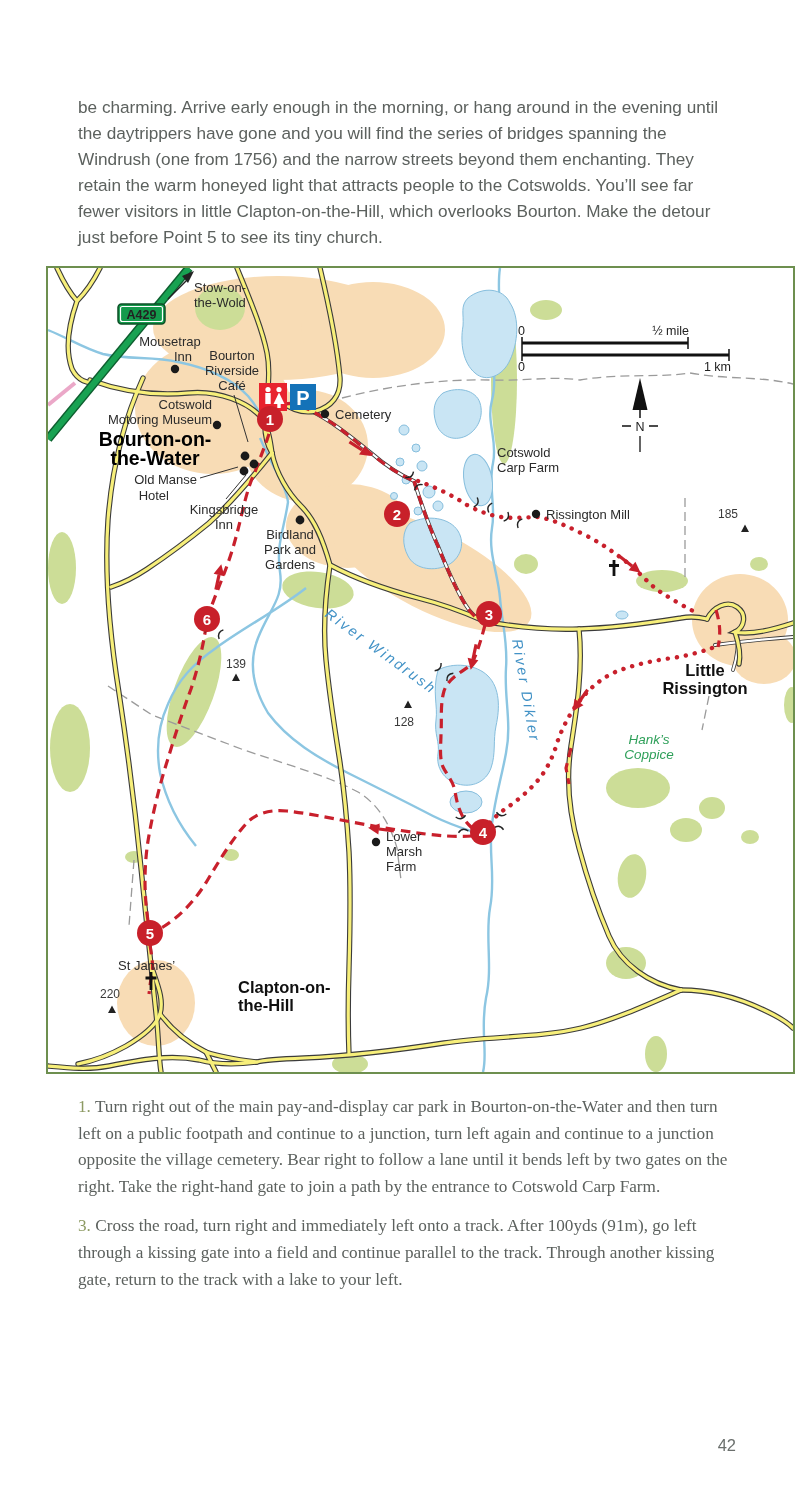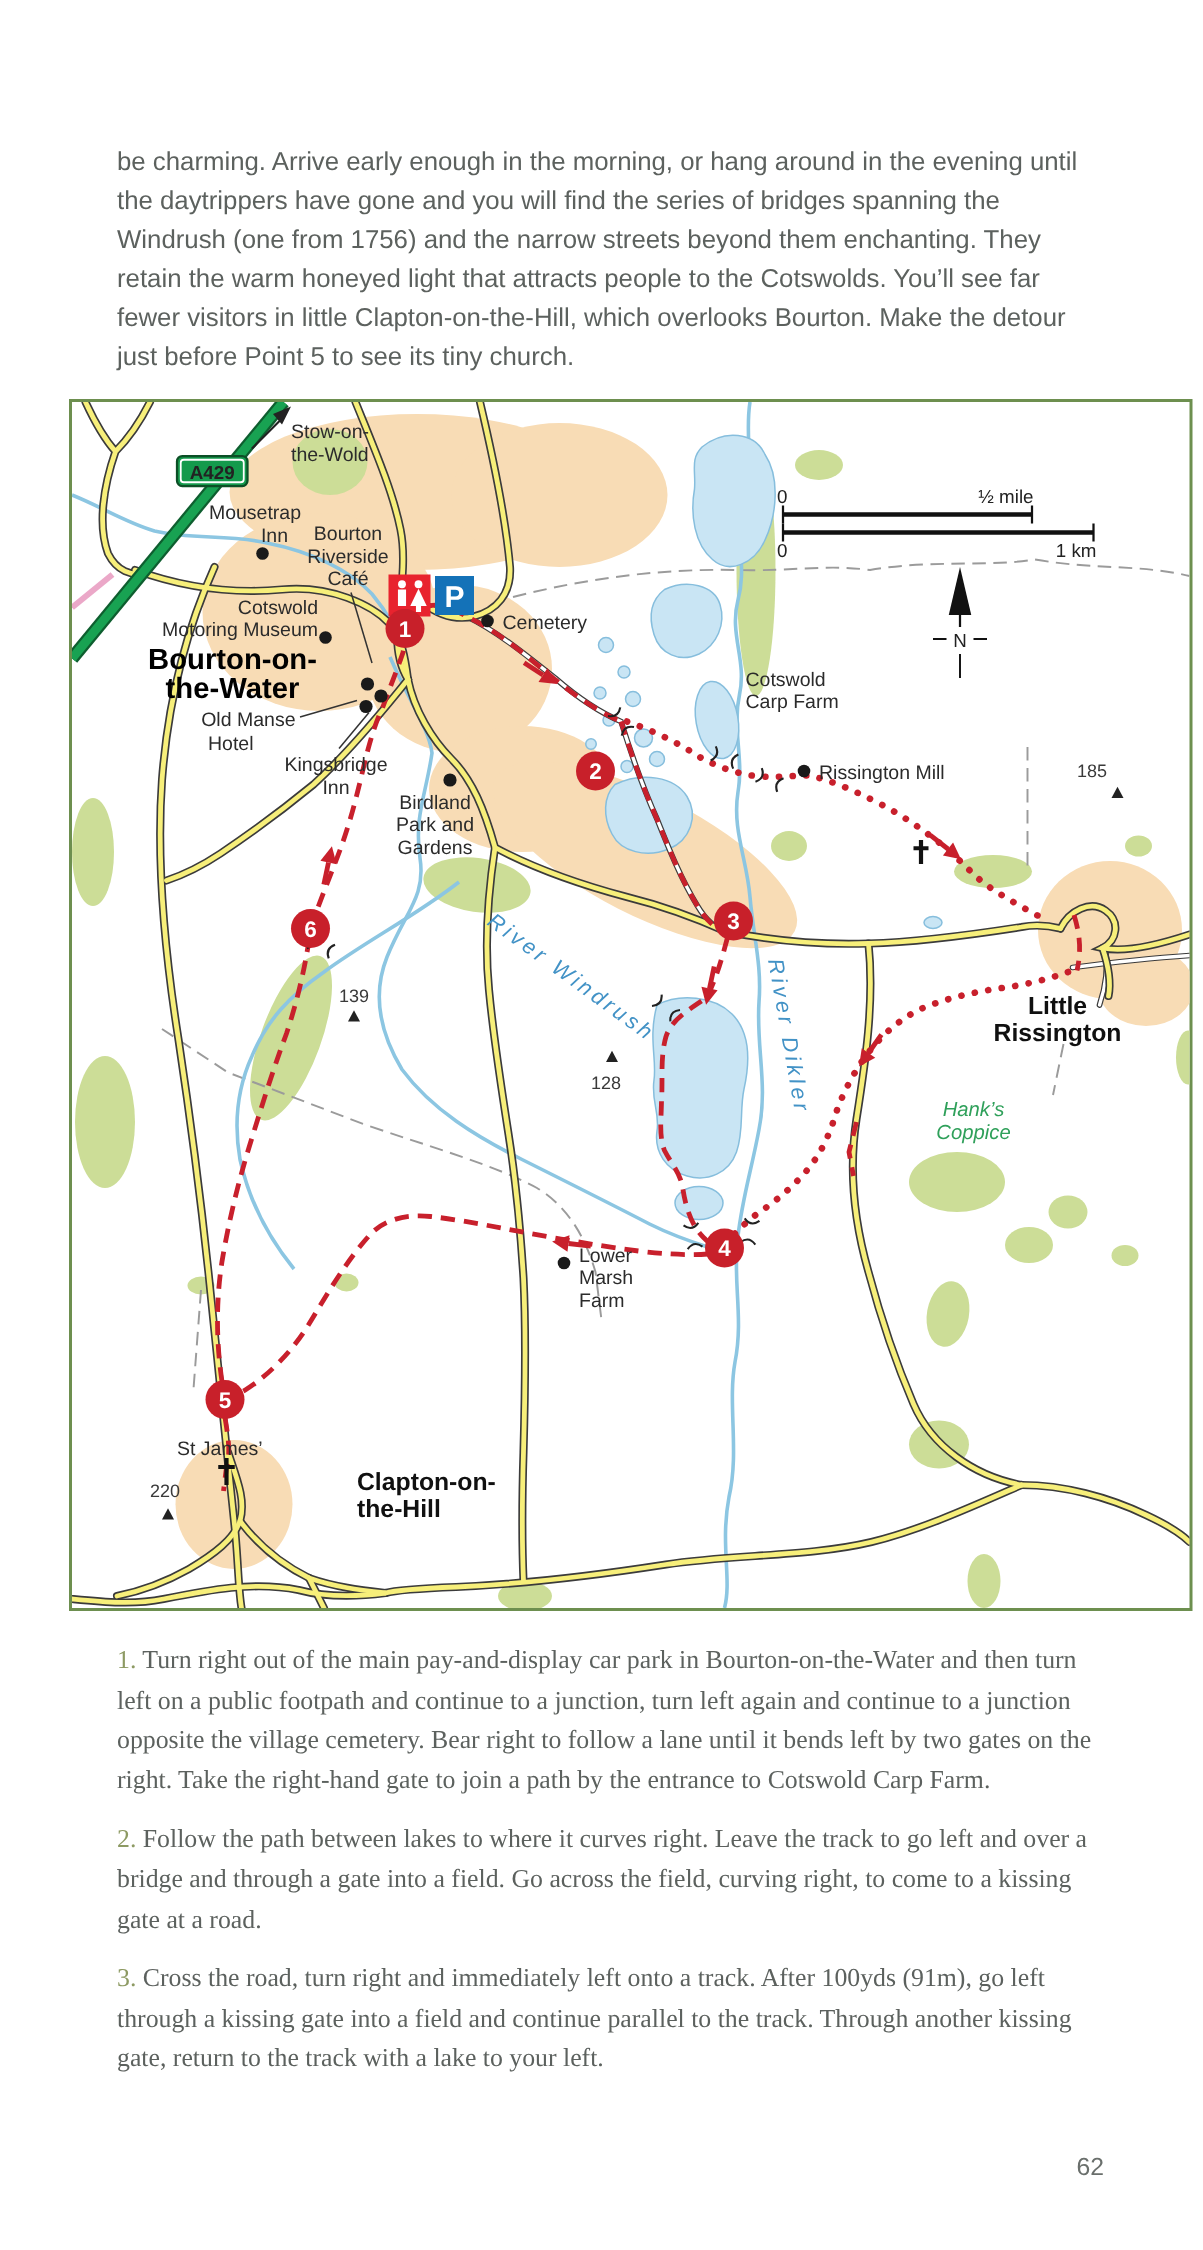--- a/index.html
+++ b/index.html
@@ -372,19 +372,18 @@
         <g>
             <circle cx="159" cy="351" r="13" fill="#c8202a"></circle>
             <text class="wpt" x="159" y="356.5">6</text>
           </g>
       </g>
     </svg>
   </div>
 
   <div class="steps">
     <p><span class="n">1.</span> <span>Turn right out of the main pay-and-display car park in Bourton-on-the-Water and then turn left on a public footpath and continue to a junction, turn left again and continue to a junction opposite the village cemetery. Bear right to follow a lane until it bends left by two gates on the right. Take the right-hand gate to join a path by the entrance to Cotswold Carp Farm.</span></p>
-    <p><span class="n">2.</span> <span>Follow the path between lakes to where it curves right. Leave the track to go left and over a bridge and through a gate into a field. Go across the field, curving right, to come to a kissing gate at a road.</span></p>
     <p><span class="n">3.</span> <span>Cross the road, turn right and immediately left onto a track. After 100yds (91m), go left through a kissing gate into a field and continue parallel to the track. Through another kissing gate, return to the track with a lake to your left.</span></p>
   </div>
 
-  <div class="pageno">62</div>
+  <div class="pageno">42</div>
 
 </div>
 
 </body></html>

